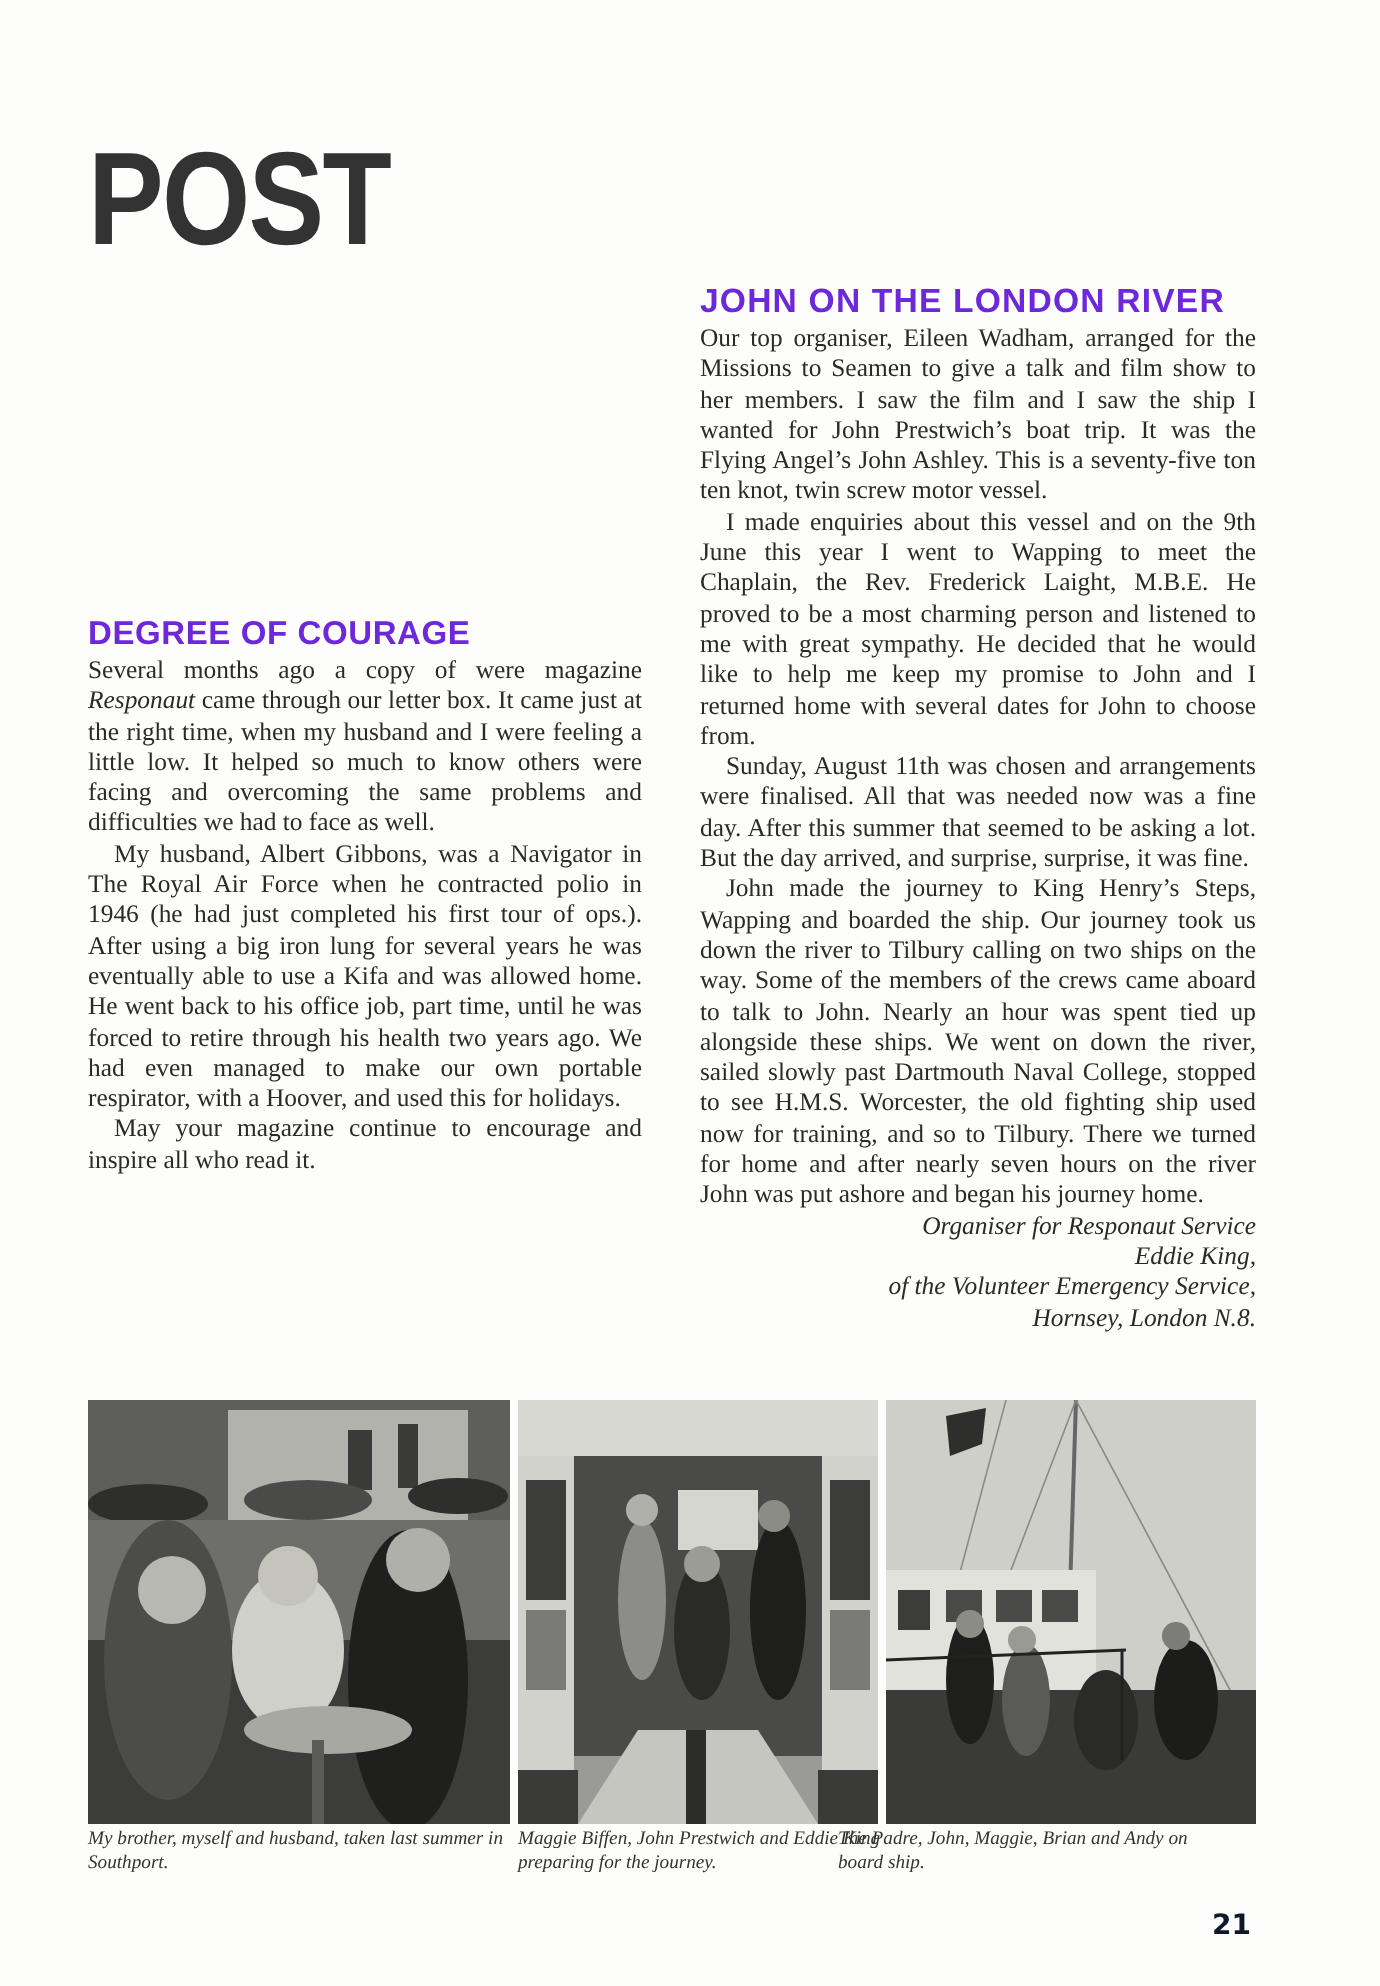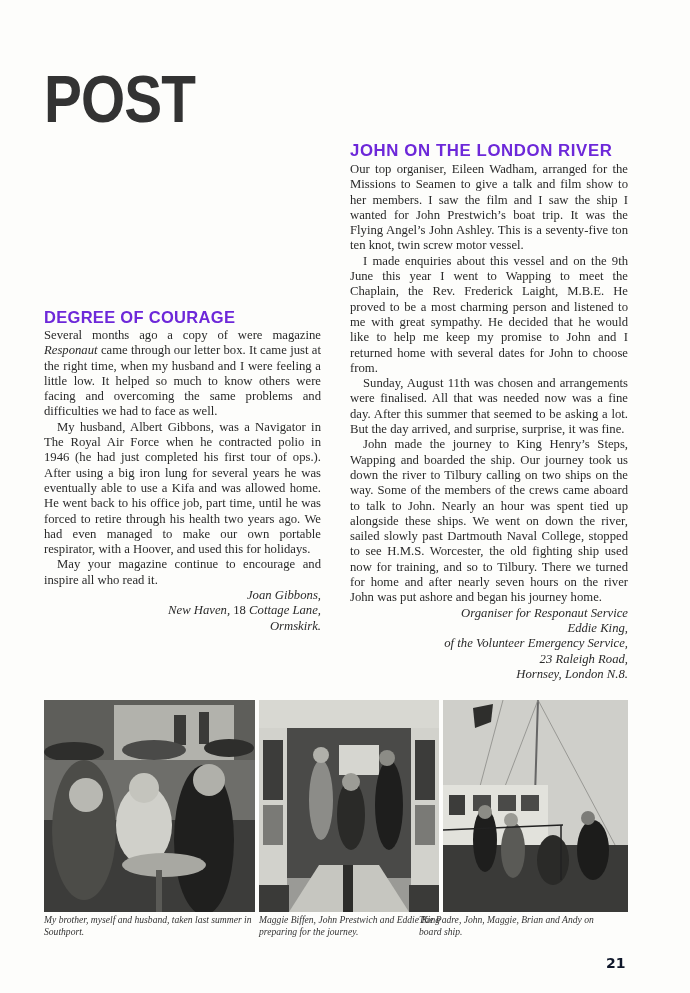--- a/index.html
+++ b/index.html
@@ -31,40 +31,32 @@
 
 <div class="masthead">POST</div>
 
 <div class="col col-left">
   <h2>DEGREE OF COURAGE</h2>
   <div id="left-paras">
       <p><span>Several months ago a copy of were magazine </span><i>Responaut</i><span> came through our letter box.  It came just at the right time, when my husband and I were feeling a little low.  It helped so much to know others were facing and overcoming the same problems and difficulties we had to face as well.</span></p>
       <p class="ind"><span>My husband, Albert Gibbons, was a Navigator in The Royal Air Force when he contracted polio in 1946 (he had just completed his first tour of ops.). After using a big iron lung for several years he was eventually able to use a Kifa and was allowed home. He went back to his office job, part time, until he was forced to retire through his health two years ago. We had even managed to make our own portable respirator, with a Hoover, and used this for holidays.</span></p>
       <p class="ind"><span>May your magazine continue to encourage and inspire all who read it.</span></p>
     </div>
-  <div class="sig">
-    <div>Joan Gibbons,</div>
-    <div>
-      <span>New Haven,</span><span class="up"> 18 </span><span>Cottage Lane,</span>
-    </div>
-    <div>Ormskirk.</div>
-  </div>
 </div>
 
 <div class="col col-right">
   <h2>JOHN ON THE LONDON RIVER</h2>
   <p>Our top organiser, Eileen Wadham, arranged for the Missions to Seamen to give a talk and film show to her members.  I saw the film and I saw the ship I wanted for John Prestwich’s boat trip.  It was the Flying Angel’s John Ashley.  This is a seventy-five ton ten knot, twin screw motor vessel.</p>
   <p class="ind">I made enquiries about this vessel and on the 9th June this year I went to Wapping to meet the Chaplain, the Rev. Frederick Laight, M.B.E.  He proved to be a most charming person and listened to me with great sympathy.  He decided that he would like to help me keep my promise to John and I returned home with several dates for John to choose from.</p>
   <p class="ind">Sunday, August 11th was chosen and arrangements were finalised.  All that was needed now was a fine day.  After this summer that seemed to be asking a lot.  But the day arrived, and surprise, surprise, it was fine.</p>
   <p class="ind">John made the journey to King Henry’s Steps, Wapping and boarded the ship.  Our journey took us down the river to Tilbury calling on two ships on the way.  Some of the members of the crews came aboard to talk to John.  Nearly an hour was spent tied up alongside these ships.  We went on down the river, sailed slowly past Dartmouth Naval College, stopped to see H.M.S. Worcester, the old fighting ship used now for training, and so to Tilbury.  There we turned for home and after nearly seven hours on the river John was put ashore and began his journey home.</p>
   <div class="sig">
     <div>Organiser for Responaut Service</div>
     <div>Eddie King,</div>
     <div>of the Volunteer Emergency Service,</div>
-    <div>23 Raleigh Road,</div>
     <div>Hornsey, London N.8.</div>
   </div>
 </div>
 
 <div class="photo p1">
   <svg viewBox="0 0 211 212" preserveAspectRatio="none">
     <rect width="211" height="212" fill="#8a8a86"></rect>
     <rect x="0" y="0" width="211" height="60" fill="#5e5e5a"></rect>
     <rect x="70" y="5" width="120" height="55" fill="#b2b2ac"></rect>
     <rect x="130" y="15" width="12" height="30" fill="#3a3a38"></rect>

